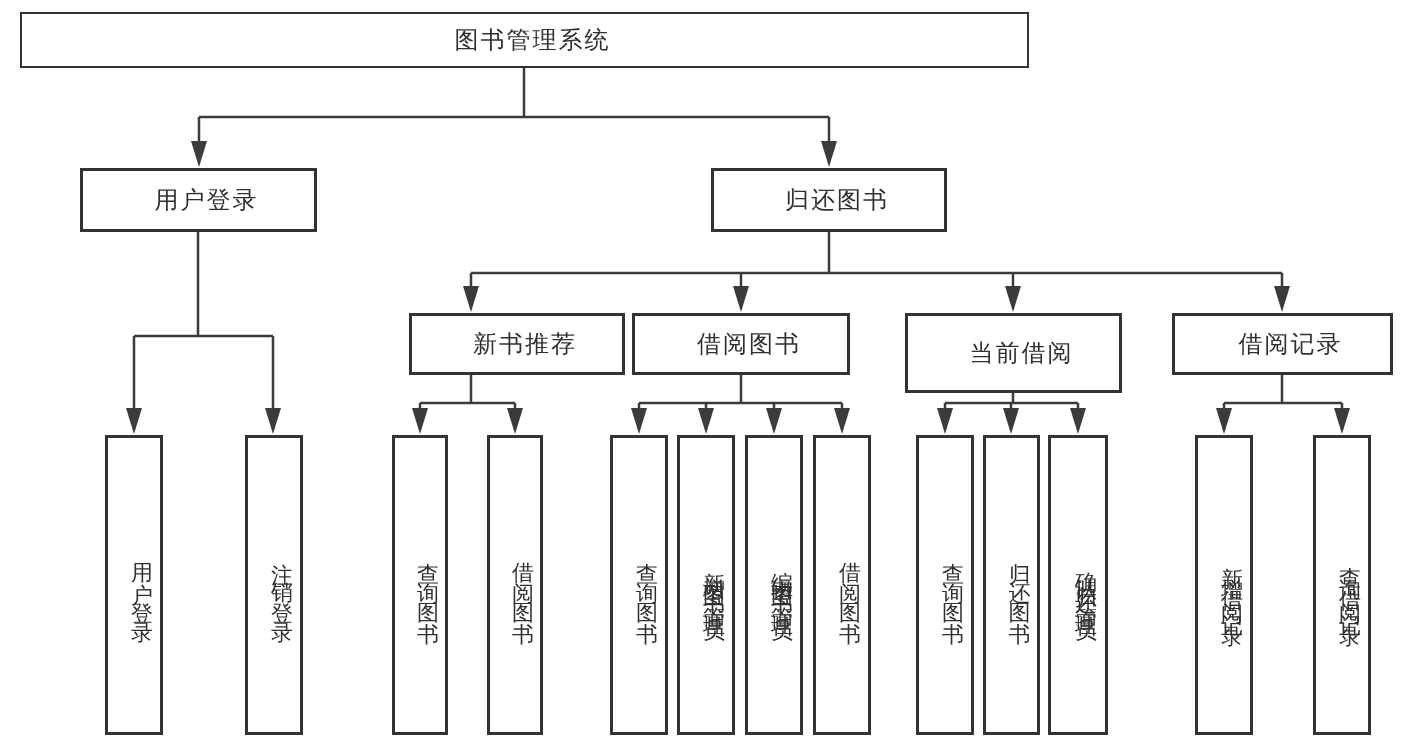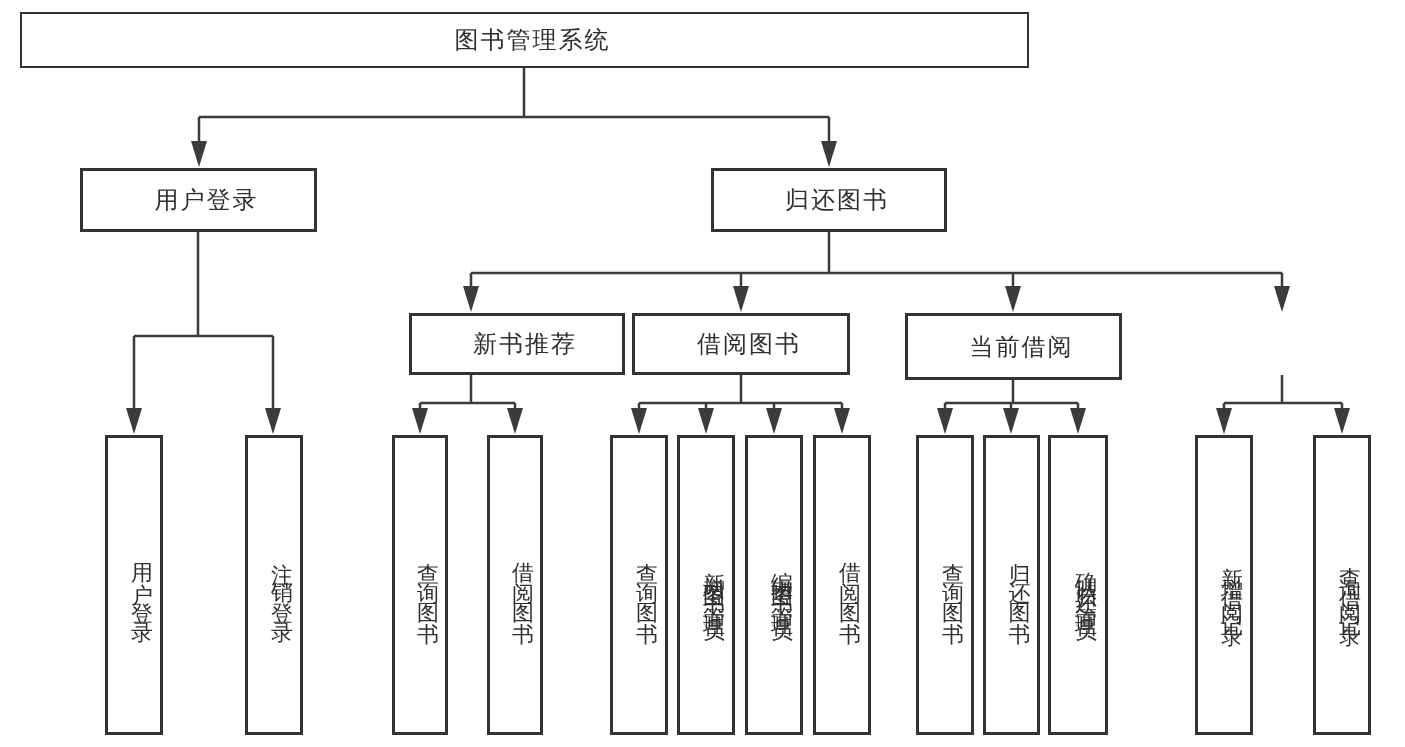--- a/index.html
+++ b/index.html
@@ -105,21 +105,22 @@
     </g>
   </svg>
 
   <div class="box hbox root">图书管理系统</div>
 
   <div class="box hbox" style="left:80px; top:168px; width:237px; height:64px;">用户登录</div>
   <div class="box hbox" style="left:711px; top:168px; width:236px; height:64px;">归还图书</div>
 
   <div class="box hbox" style="left:363px; top:313px; width:216px; height:62px;margin-left:46px;">新书推荐</div>
   <div class="box hbox" style="left:632px; top:313px; width:218px; height:62px;">借阅图书</div>
-  <div class="box hbox" style="left:905px; top:313px; width:217px; height:67px;">当前借阅</div>
+  <div class="box hbox" style="left:905px; top:313px; width:217px; height:80px;">当前借阅</div>
+  <div class="box hbox" style="left:1172px; top:313px; width:221px; height:62px;">借阅记录</div>
 
   <div class="box vbox" style="left:105px; width:58px;">
     <span class="vtext sparse">用户登录</span>
   </div>
   <div class="box vbox" style="left:245px; width:58px;">
     <span class="vtext sparse">注销登录</span>
   </div>
 
   <div class="box vbox" style="left:392px; width:56px;">
     <span class="vtext sparse">查询图书</span>

